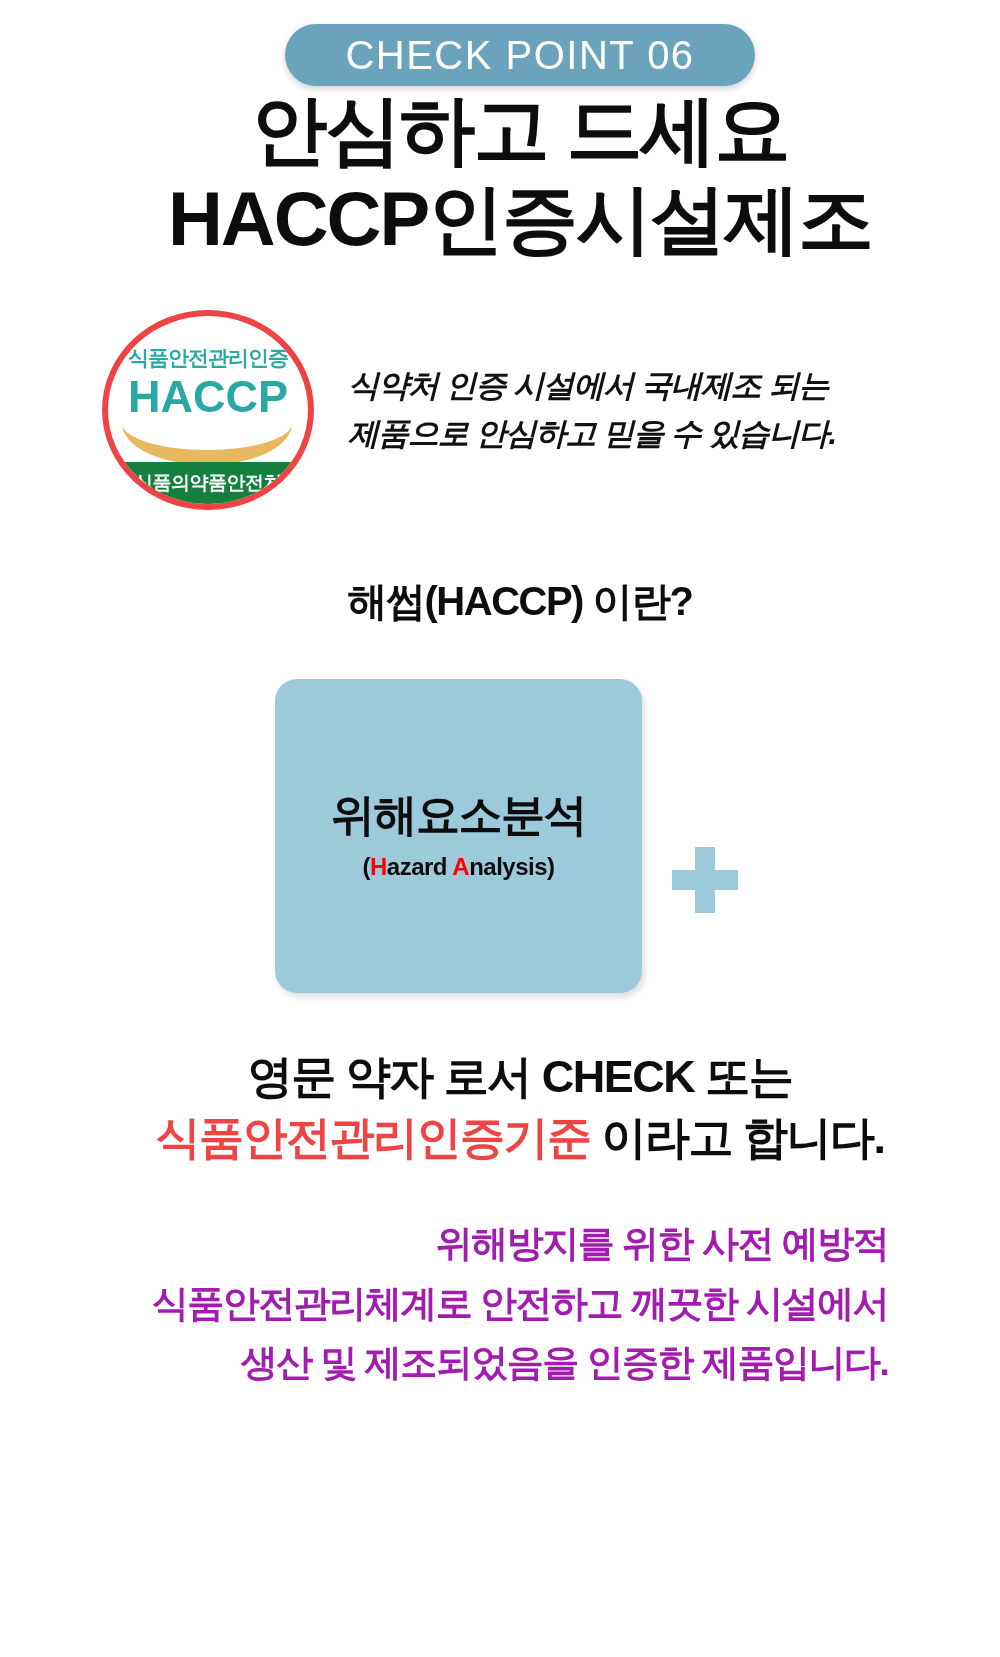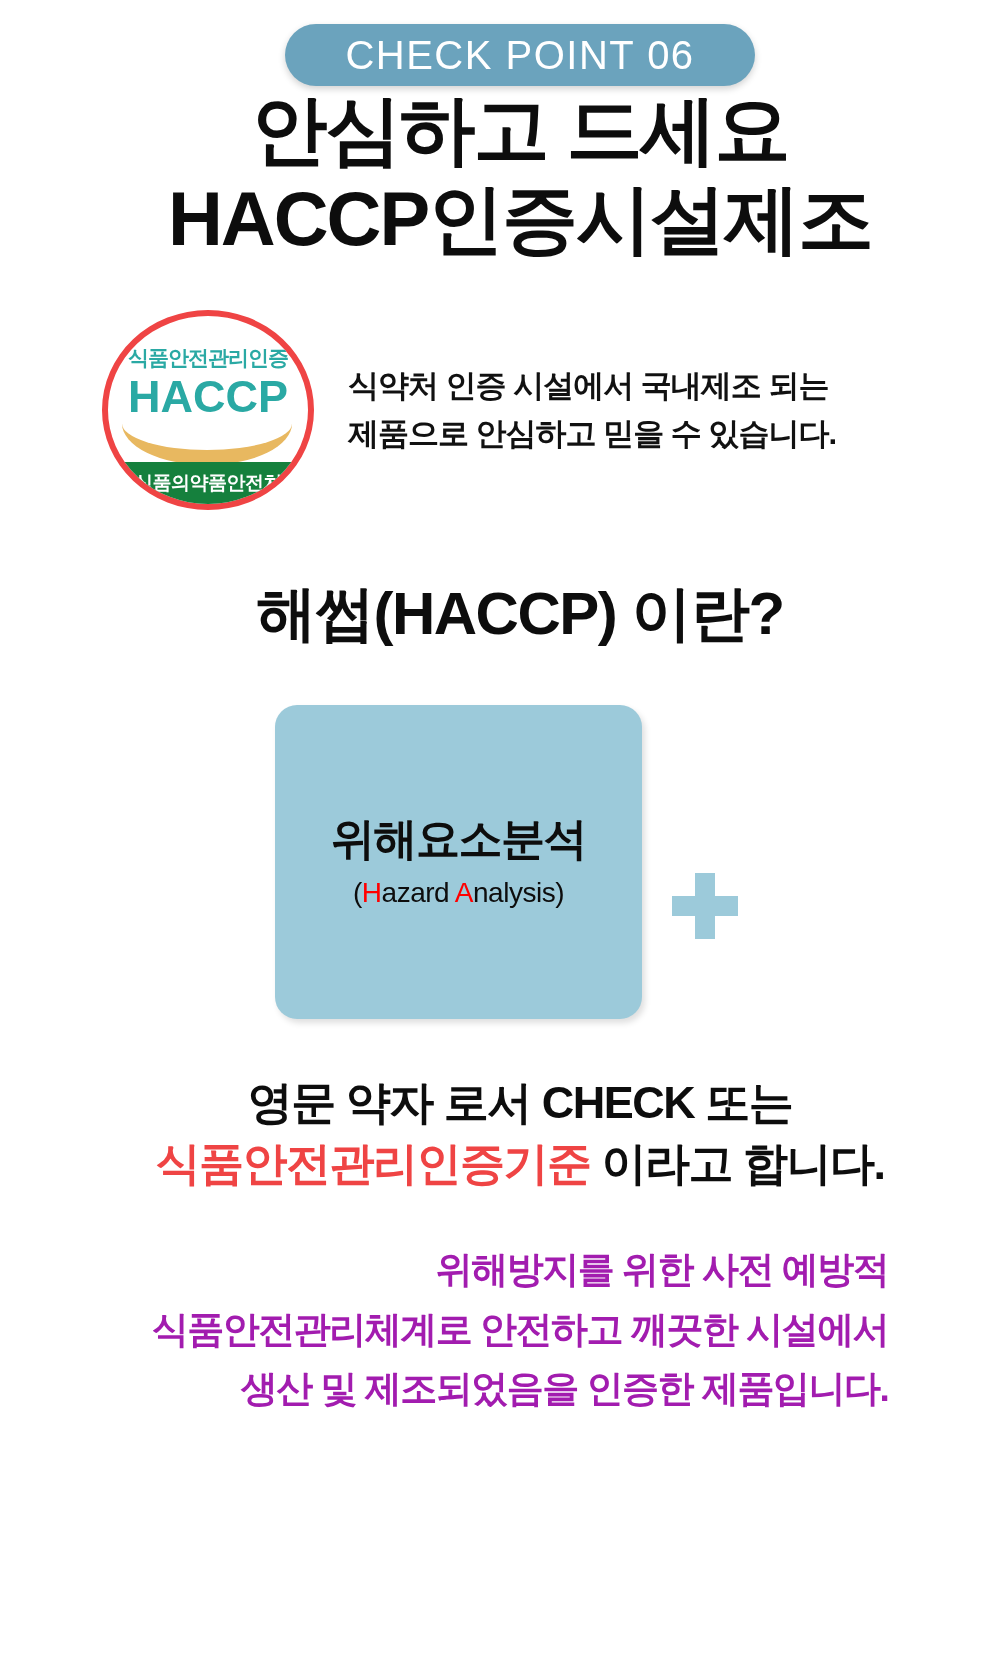--- a/index.html
+++ b/index.html
@@ -131,27 +131,27 @@
     letter-spacing: -0.5px;
   }
 
   .cert-text {
     font-size: 31px;
     font-weight: 700;
     line-height: 1.55;
     letter-spacing: -1px;
     color: #111111;
   }
-  .cert-text .c-line { display: block; white-space: nowrap; }
+  .cert-text .c-line { display: block; white-space: nowrap; font-style: italic; }
 
   
   .section-heading {
     margin-top: 64px;
     text-align: center;
-    font-size: 60px;
+    font-size: 40px;
     font-weight: 700;
     letter-spacing: -1.5px;
     color: #0d0d0d;
   }
 
   
   .def-row {
     margin-top: 50px;
     width: 919px;
     display: flex;
@@ -175,22 +175,22 @@
   .def-ko {
     font-size: 44px;
     font-weight: 700;
     letter-spacing: -1.5px;
     color: #0d0d0d;
     line-height: 1.1;
     white-space: nowrap;
   }
   .def-en {
     margin-top: 14px;
-    font-size: 28px;
-    font-weight: 400;
+    font-size: 24px;
+    font-weight: 700;
     color: #0d0d0d;
     white-space: nowrap;
     letter-spacing: -0.5px;
   }
   .def-en .hl { color: #ff0000; }
 
   .plus-sign {
     width: 66px;
     height: 314px;
     position: relative;

